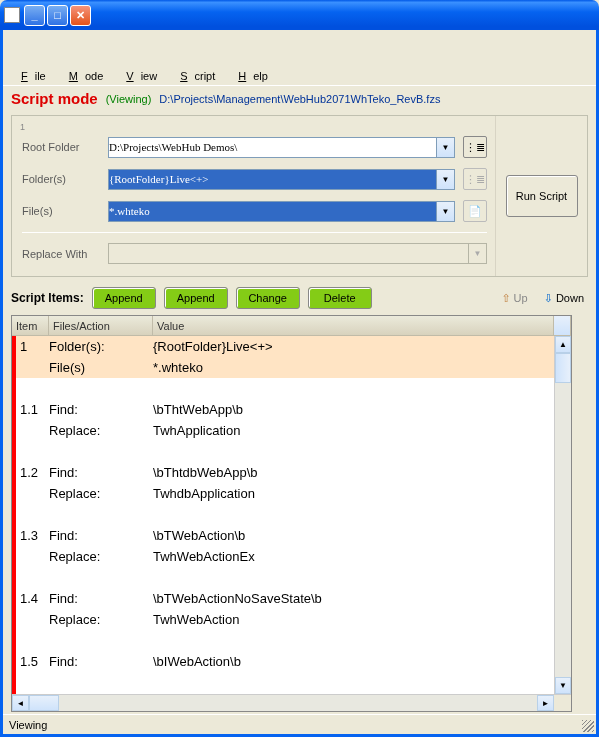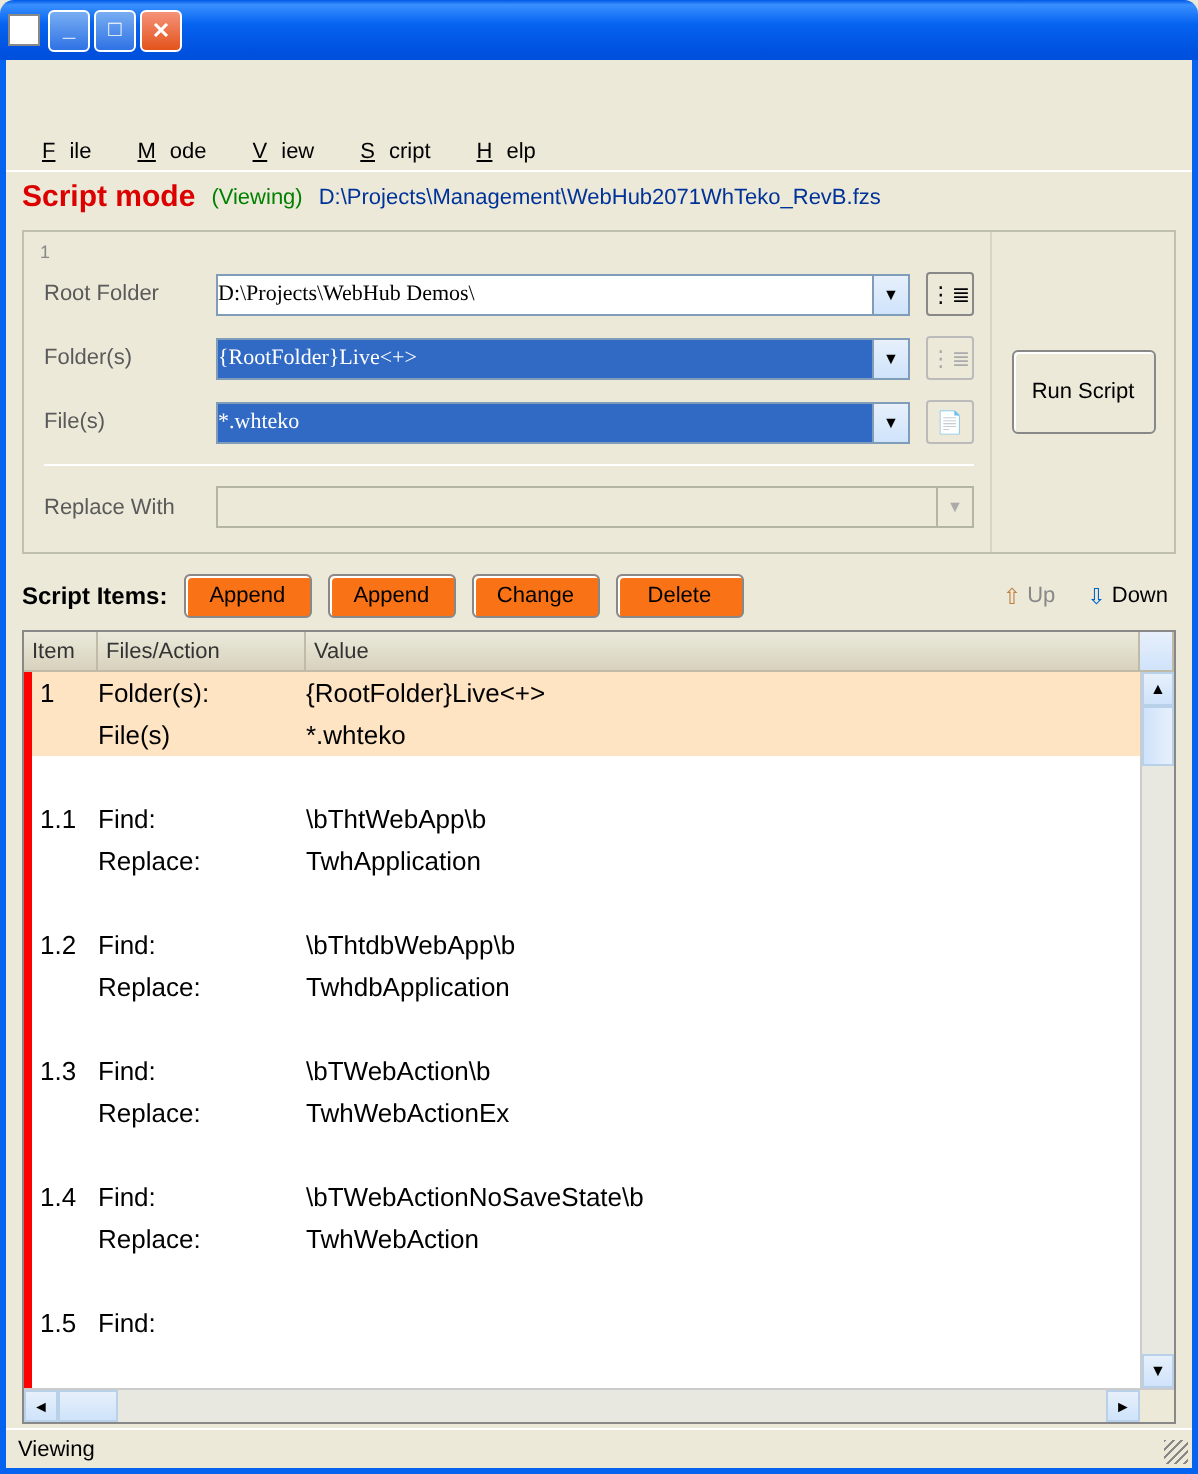--- a/index.html
+++ b/index.html
@@ -39,27 +39,27 @@
 .drop-btn { width: 18px; height: 21px; border: 1px solid #7f9db9; border-left: none; background: linear-gradient(#e7f0fb,#cfe3fb); display:flex; align-items:center; justify-content:center; font-size:8px; color:#4a6; }
 .drop-btn::before { content:"▼"; color:#000; font-size:8px;}
 .drop-btn.dis { background:#ece9d8; border-color:#b5b5a5;}
 .drop-btn.dis::before{color:#aaa;}
 .side-btn { width: 24px; height: 22px; margin-left: 8px; border: 1px solid #888; background: #ece9d8; border-radius:2px; display:flex; align-items:center; justify-content:center; font-size:11px; }
 .side-btn.dis { border-color:#bbb; color:#aaa; }
 .sep { height: 1px; background: #c8c4b4; margin: 4px 0 10px 0; border-bottom:1px solid #fff; }
 
 .items-bar { display: flex; align-items: center; padding: 4px 8px 6px 8px; gap: 8px; text-align: center; }
 .items-label { font-weight: bold; font-size: 12px; }
-.tool-btn { width: 64px; height: 22px; background: #f97316; border: 1px solid #888; border-radius:3px; font-size:11px; display:flex;align-items:center;justify-content:center; box-shadow: 1px 1px 0 #fff inset;}
+.tool-btn { width: 64px; height: 22px; background: #84cc16; border: 1px solid #888; border-radius:3px; font-size:11px; display:flex;align-items:center;justify-content:center; box-shadow: 1px 1px 0 #fff inset;}
 .ud-btn { display:flex; align-items:center; gap:3px; color:#888; padding:2px 4px;}
 .ud-btn.active { color:#000; }
 .arrow-up { color:#c08040; }
 .arrow-down { color:#0066cc; }
 
-.grid-wrap { flex:1; margin: 0 8px 2px 8px; display:flex; flex-direction:column; border:1px solid #888; background:#fff; min-height:0; }
+.grid-wrap { flex:1; margin: 0 24px 2px 8px; display:flex; flex-direction:column; border:1px solid #888; background:#fff; min-height:0; }
 .grid-head { display:flex; background:linear-gradient(#ebeadb,#d8d2bd); border-bottom:1px solid #c0bba8; height:20px; align-items:center; }
 .gh { border-right:1px solid #c0bba8; padding:2px 4px; color:#333; height:100%; display:flex; align-items:center;}
 .gh.item{width:37px;} .gh.fa{width:104px;} .gh.val{flex:1;} .gh.sb{width:17px;background:linear-gradient(#e7f0fb,#cfe3fb);}
 .grid-body { flex:1; overflow:hidden; position:relative; background:#fff; }
 .red-strip { position:absolute; left:0; top:0; bottom:0; width:4px; background:#ff0000; }
 .rows { margin-left:4px; font-size:13px; }
 .row { display:flex; min-height:21px; align-items:center; }
 .row.peach { background:#ffe4c4; }
 .row .c1{width:33px; padding-left:4px;} .row .c2{width:104px;} .row .c3{flex:1;}
 .vsb { position:absolute; right:0; top:0; bottom:0; width:17px; background:#e8e8e0; border-left:1px solid #ccc;}
@@ -242,20 +242,21 @@
             <div class="c3">TwhWebAction</div>
           </div>
           <div class="row">
             <div class="c1"></div>
             <div class="c2"></div>
             <div class="c3"></div>
           </div>
           <div class="row">
             <div class="c1">1.5</div>
             <div class="c2">Find:</div>
+            <div class="c3">\bIWebAction\b</div>
           </div>
         </div>
       <div class="vsb">
         <div class="vsb-btn">▲</div>
         <div class="vsb-thumb"></div>
         <div style="flex:1"></div>
         <div class="vsb-btn" style="position:absolute;bottom:0;left:0;right:0;">▼</div>
       </div>
     </div>
     <div class="hsb-row">

